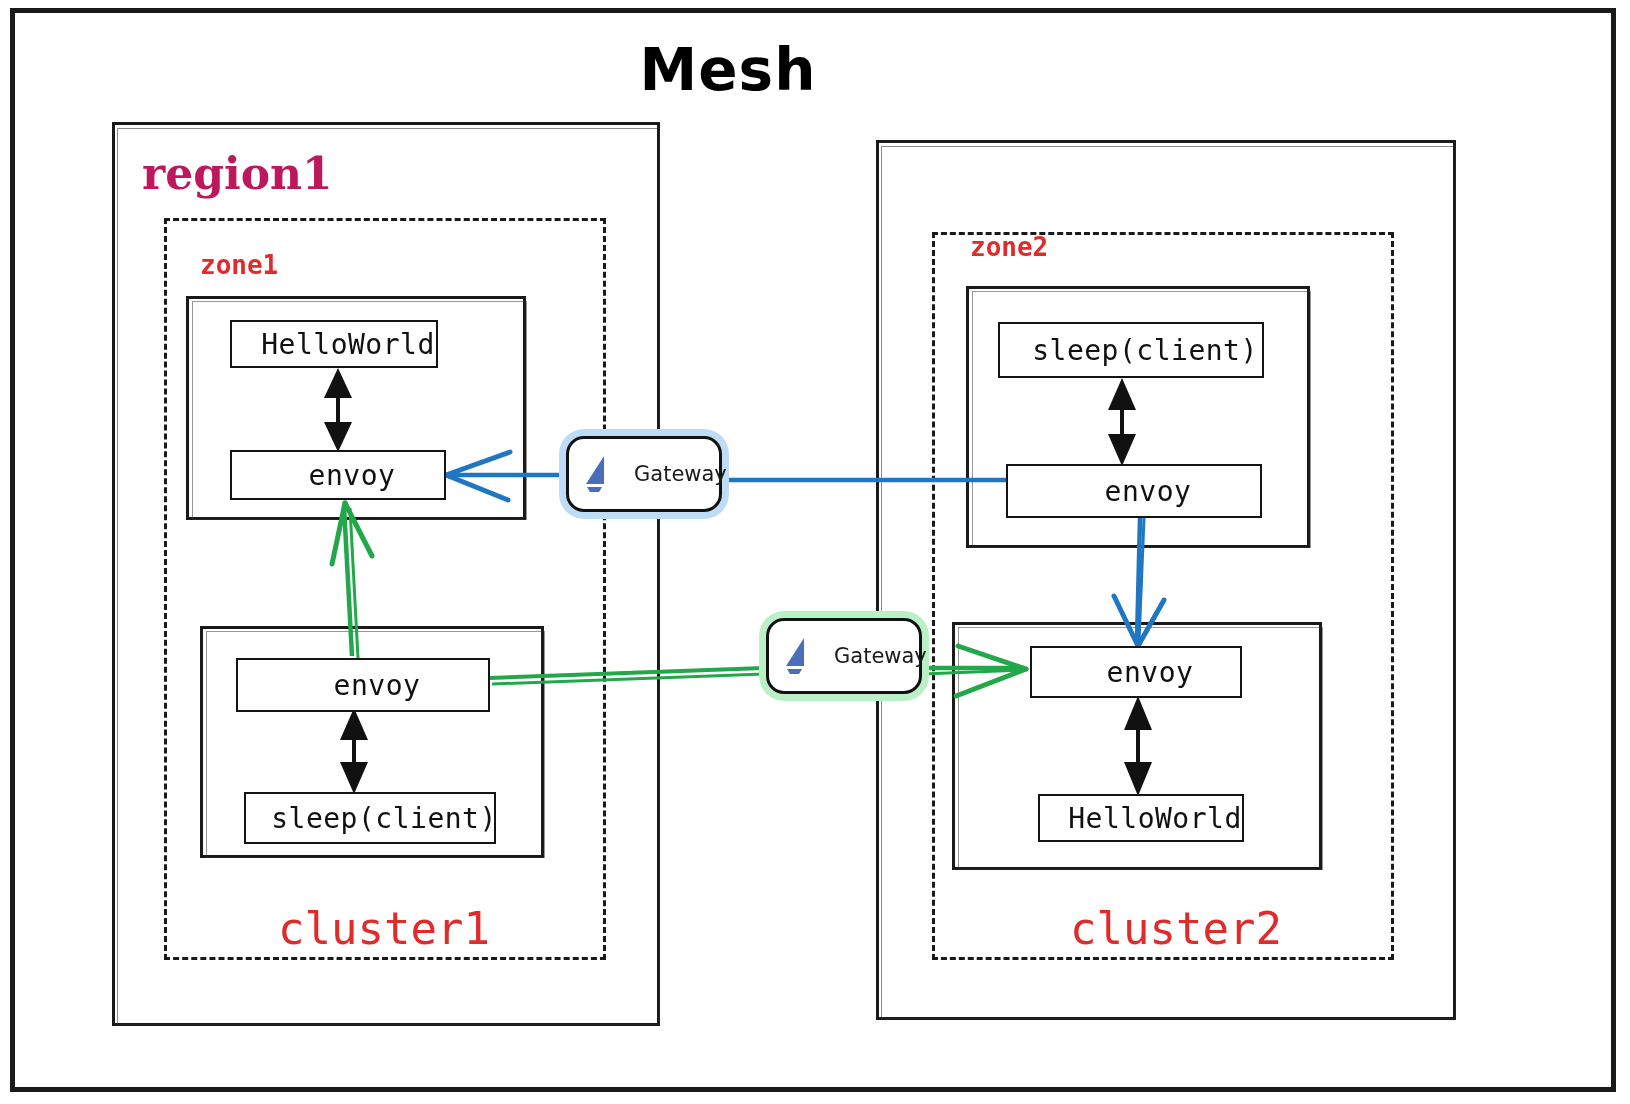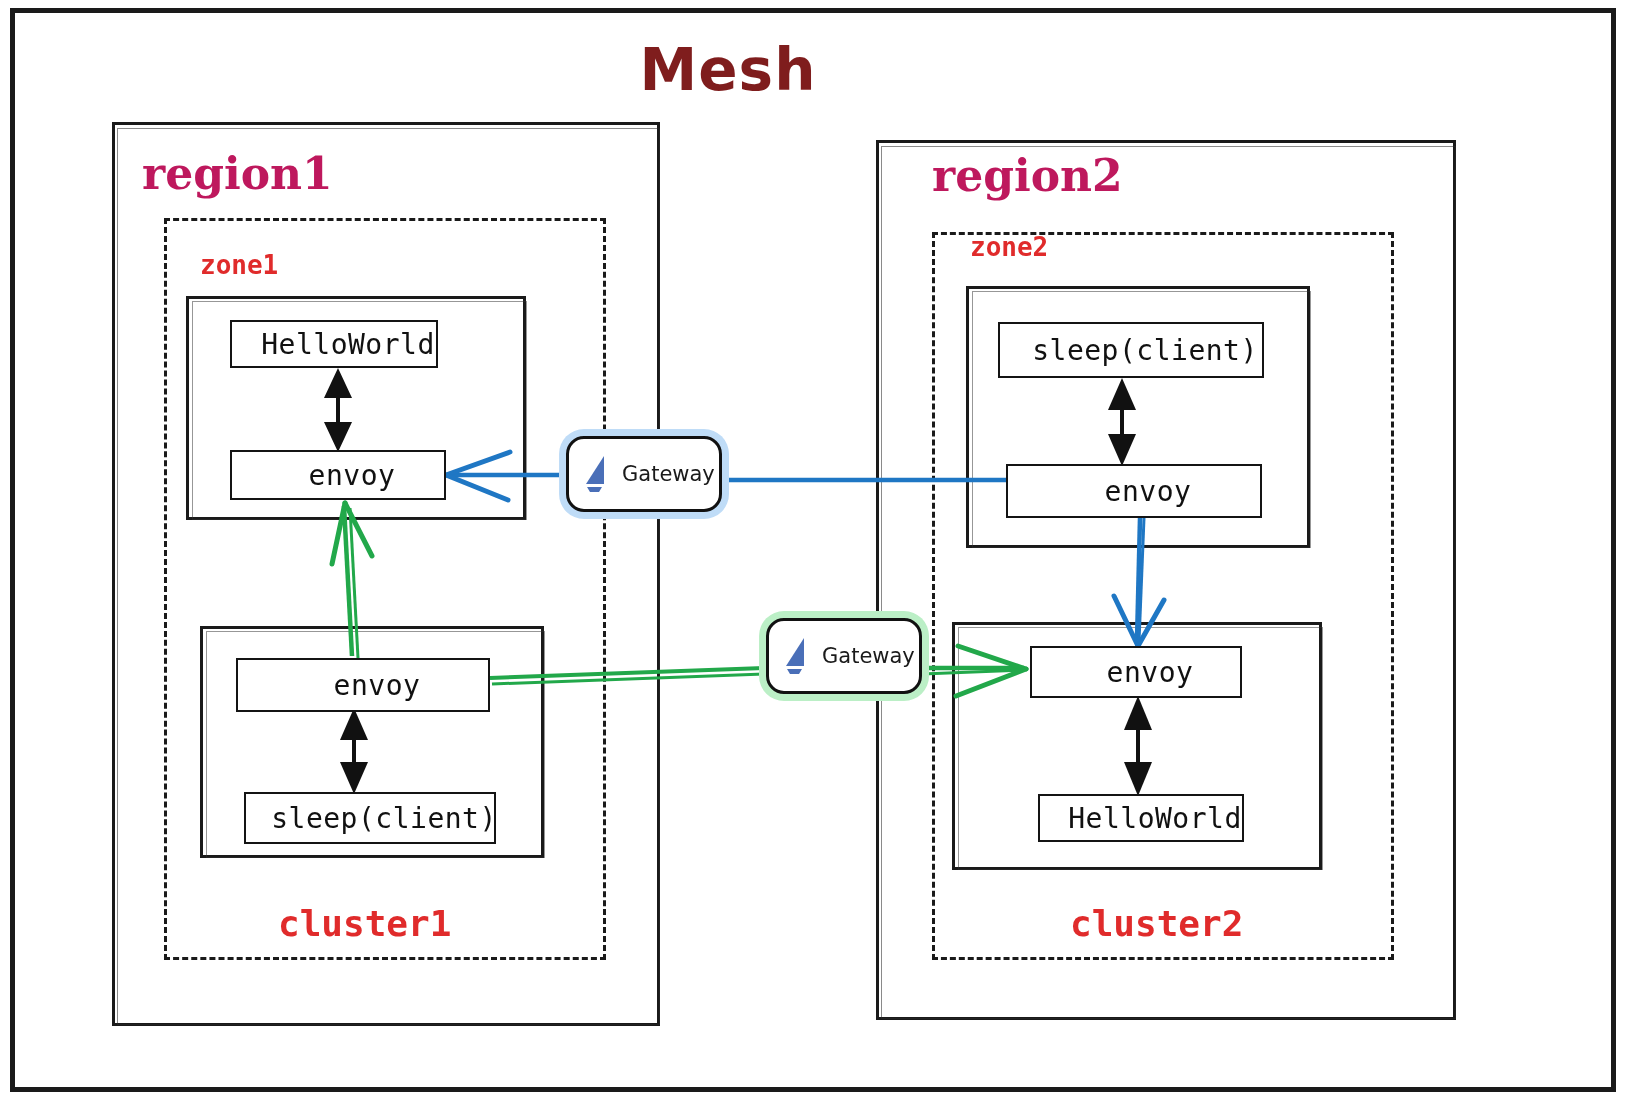--- a/index.html
+++ b/index.html
@@ -27,21 +27,21 @@
     border: 5px solid #1a1a1a;
     box-sizing: border-box;
   }
   
   .mesh-title {
     position: absolute;
     left: 0;
     top: 36px;
     width: 1456px;
     text-align: center;
-    color: #7f1d1d;
+    color: #000000;
     font-family: "DejaVu Sans", sans-serif;
     font-size: 58px;
     font-weight: 700;
     letter-spacing: 1px;
   }
   
   .region {
     position: absolute;
     border: 3px solid #1a1a1a;
     box-sizing: border-box;
@@ -87,22 +87,22 @@
     font-size: 26px;
     font-weight: 700;
   }
   #zone1-label { left: 200px; top: 250px; }
   #zone2-label { left: 970px; top: 232px; }
 
   .cluster-label {
     position: absolute;
     color: #e02b2b;
     font-family: "DejaVu Sans Mono", monospace;
-    font-size: 36px;
-    font-weight: 700;
+    font-size: 44px;
+    font-weight: 400;
   }
   #cluster1-label { left: 278px; top: 903px; }
   #cluster2-label { left: 1070px; top: 903px; }
 
   
   .pod-group {
     position: absolute;
     border: 3px solid #1a1a1a;
     box-sizing: border-box;
   }
@@ -145,21 +145,21 @@
   #svc-sleep2      { left: 998px; top: 322px; width: 266px; height: 56px; }
   #svc-envoy3      { left: 1006px; top: 464px; width: 256px; height: 54px; }
   #svc-envoy4      { left: 1030px; top: 646px; width: 212px; height: 52px; }
   #svc-helloworld2 { left: 1038px; top: 794px; width: 206px; height: 48px; }
 
   
   .gateway {
     position: absolute;
     display: flex;
     align-items: center;
-    gap: 9px;
+    gap: 21px;
     padding: 0 14px 0 10px;
     height: 76px;
     border: 3px solid #111111;
     border-radius: 18px;
     background: #ffffff;
     box-sizing: border-box;
     z-index: 20;
   }
   #gateway-blue  { left: 566px; top: 436px; width: 156px; box-shadow: 0 0 0 7px #bfdcf7; }
   #gateway-green { left: 766px; top: 618px; width: 156px; box-shadow: 0 0 0 7px #bbefc6; }
@@ -190,21 +190,20 @@
 
   <div class="pod-group" id="pod-hw1"></div>
   <div class="pod-group" id="pod-sleep1"></div>
 
   <div class="svc" id="svc-helloworld1">HelloWorld</div>
   <div class="svc" id="svc-envoy1">envoy</div>
   <div class="svc" id="svc-envoy2">envoy</div>
   <div class="svc" id="svc-sleep1">sleep(client)</div>
 
   <div class="region" id="region2"></div>
-  <div class="region-label" id="region2-label">region2</div>
   <div class="zone" id="zone2"></div>
   <div class="zone-label" id="zone2-label">zone2</div>
   <div class="cluster-label" id="cluster2-label">cluster2</div>
 
   <div class="pod-group" id="pod-sleep2"></div>
   <div class="pod-group" id="pod-hw2"></div>
 
   <div class="svc" id="svc-sleep2">sleep(client)</div>
   <div class="svc" id="svc-envoy3">envoy</div>
   <div class="svc" id="svc-envoy4">envoy</div>

